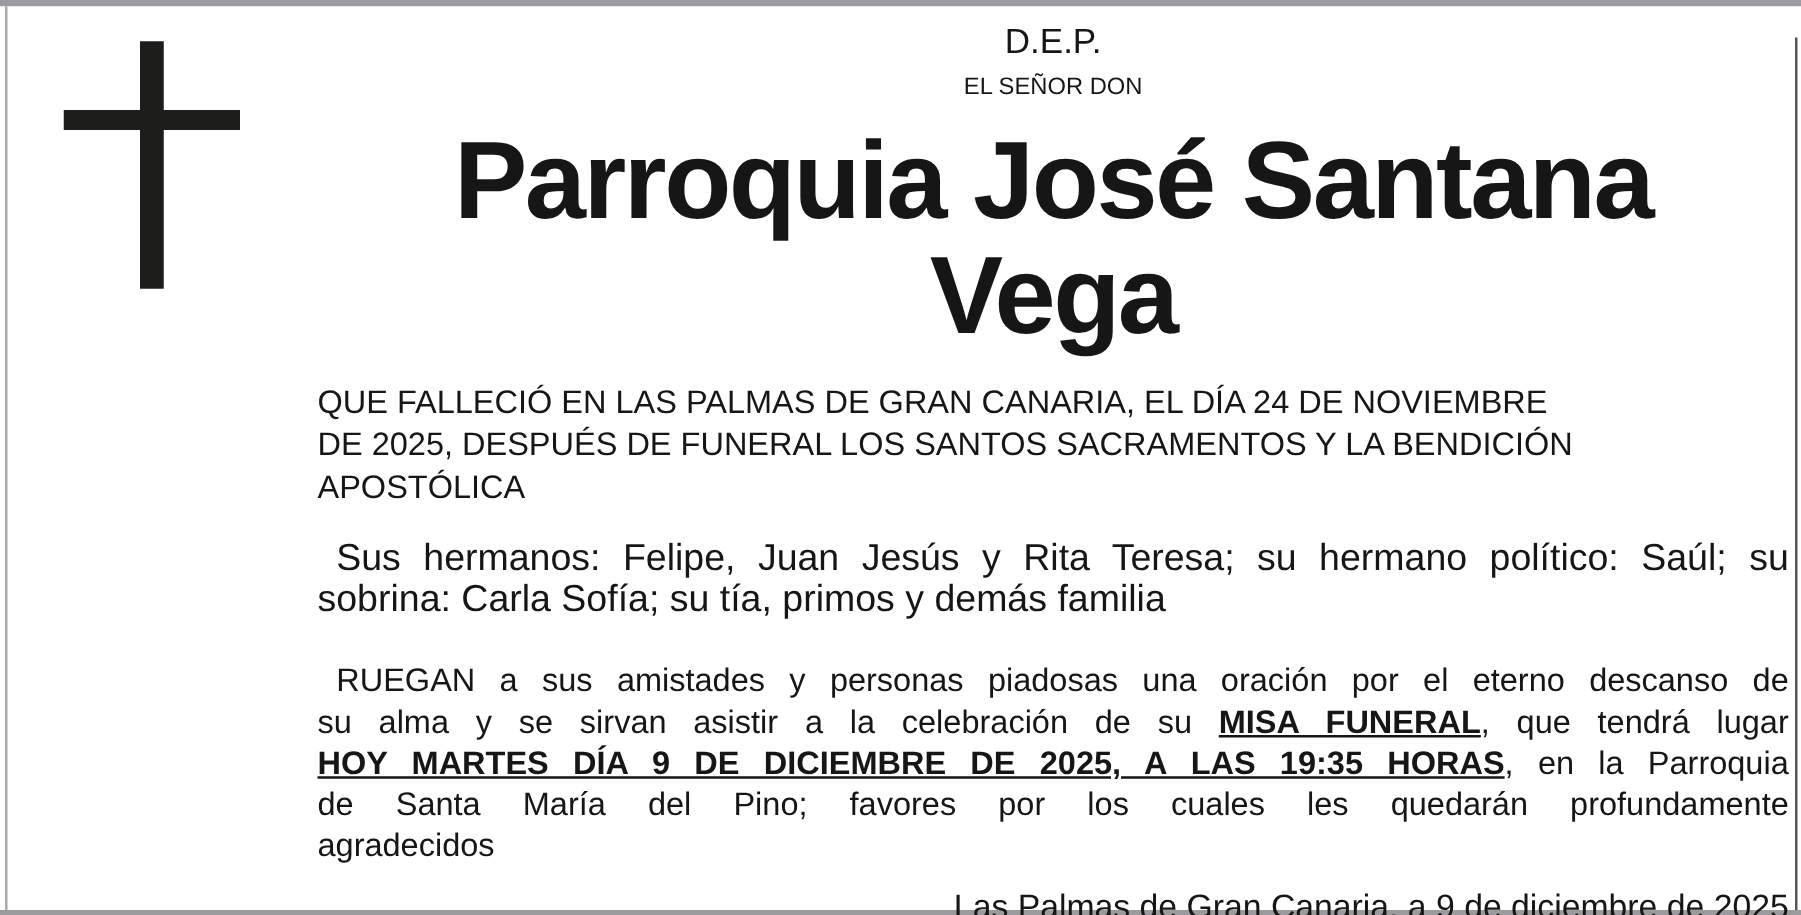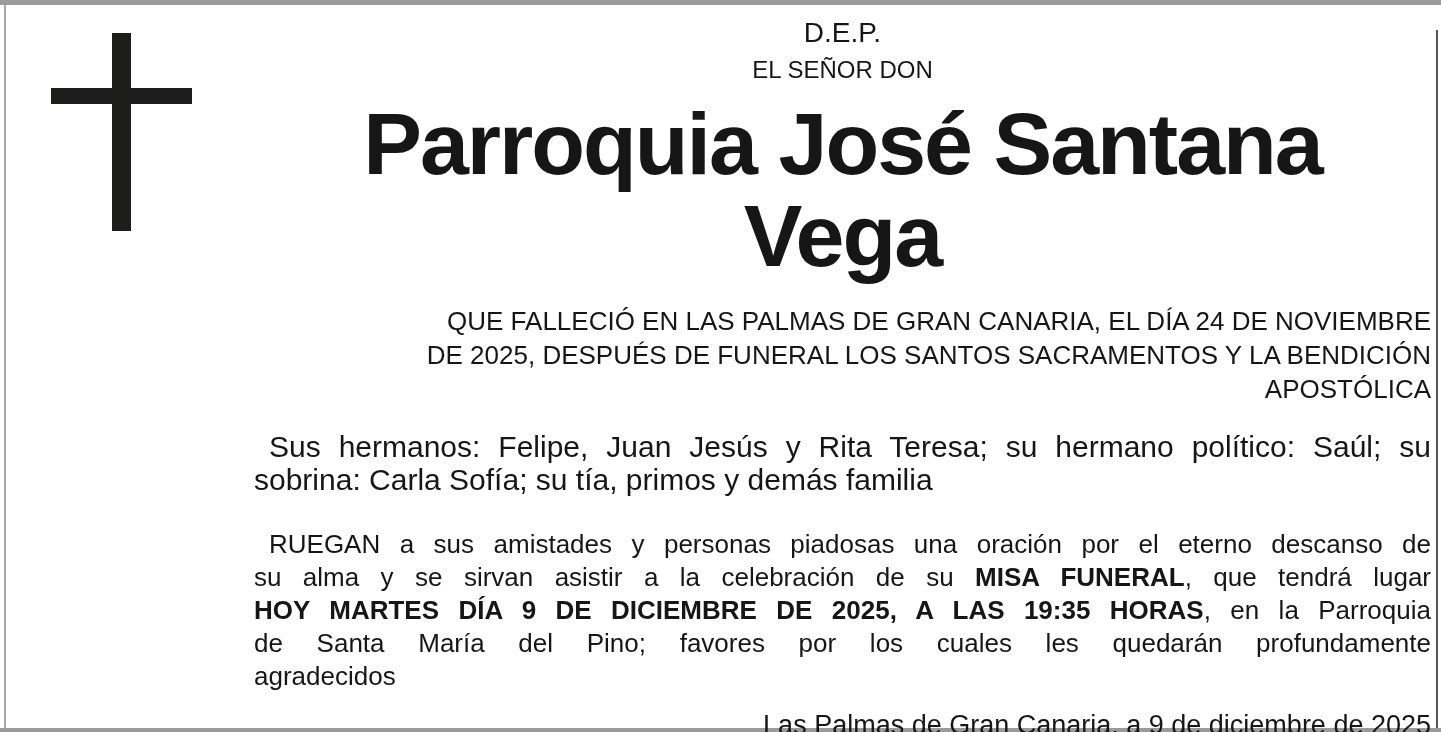--- a/index.html
+++ b/index.html
@@ -19,34 +19,34 @@
 
   
   .cross { position:absolute; left:51px; top:33px; width:141px; height:198px; }
   .cross .vbar { position:absolute; left:61px; top:0; width:19px; height:198px; background:#1d1d1b; }
   .cross .hbar { position:absolute; left:0; top:55px; width:141px; height:16px; background:#1d1d1b; }
 
   
   .content { position:absolute; left:254px; top:0; width:1177px; }
 
   .rip       { font-size:28px; line-height:31px; text-align:center; margin-top:17px; }
-  .honorific { font-size:24px; line-height:31px; text-align:center; margin-top:6px; }
+  .honorific { font-size:19px; line-height:31px; text-align:center; margin-top:6px; }
 
   .name { font-size:88px; font-weight:bold; line-height:92px; letter-spacing:-2px; margin-top:13px; }
   .name .line { text-align:center; }
 
   .announce { font-size:26px; line-height:34px; margin-top:22px; }
-  .announce .line { text-align:right; }
+  .announce .line { text-align:left; }
 
   .family { font-size:30px; line-height:33px; margin-top:24px; }
   .ruegan { font-size:26px; line-height:33px; margin-top:32px; }
 
   .jl { text-align:justify; text-align-last:justify; }
   .indent-first .line:first-child { text-indent:15px; }
-  .b { font-weight:bold; }
+  .b { font-weight:bold;text-decoration:underline; }
 
   .dateline { font-size:27px; line-height:31px; text-align:right; margin-top:17px; }
 </style>
 </head>
 <body>
 
 <div class="border-top"></div>
 <div class="border-bottom"></div>
 <div class="border-left"></div>
 <div class="border-right"></div>

